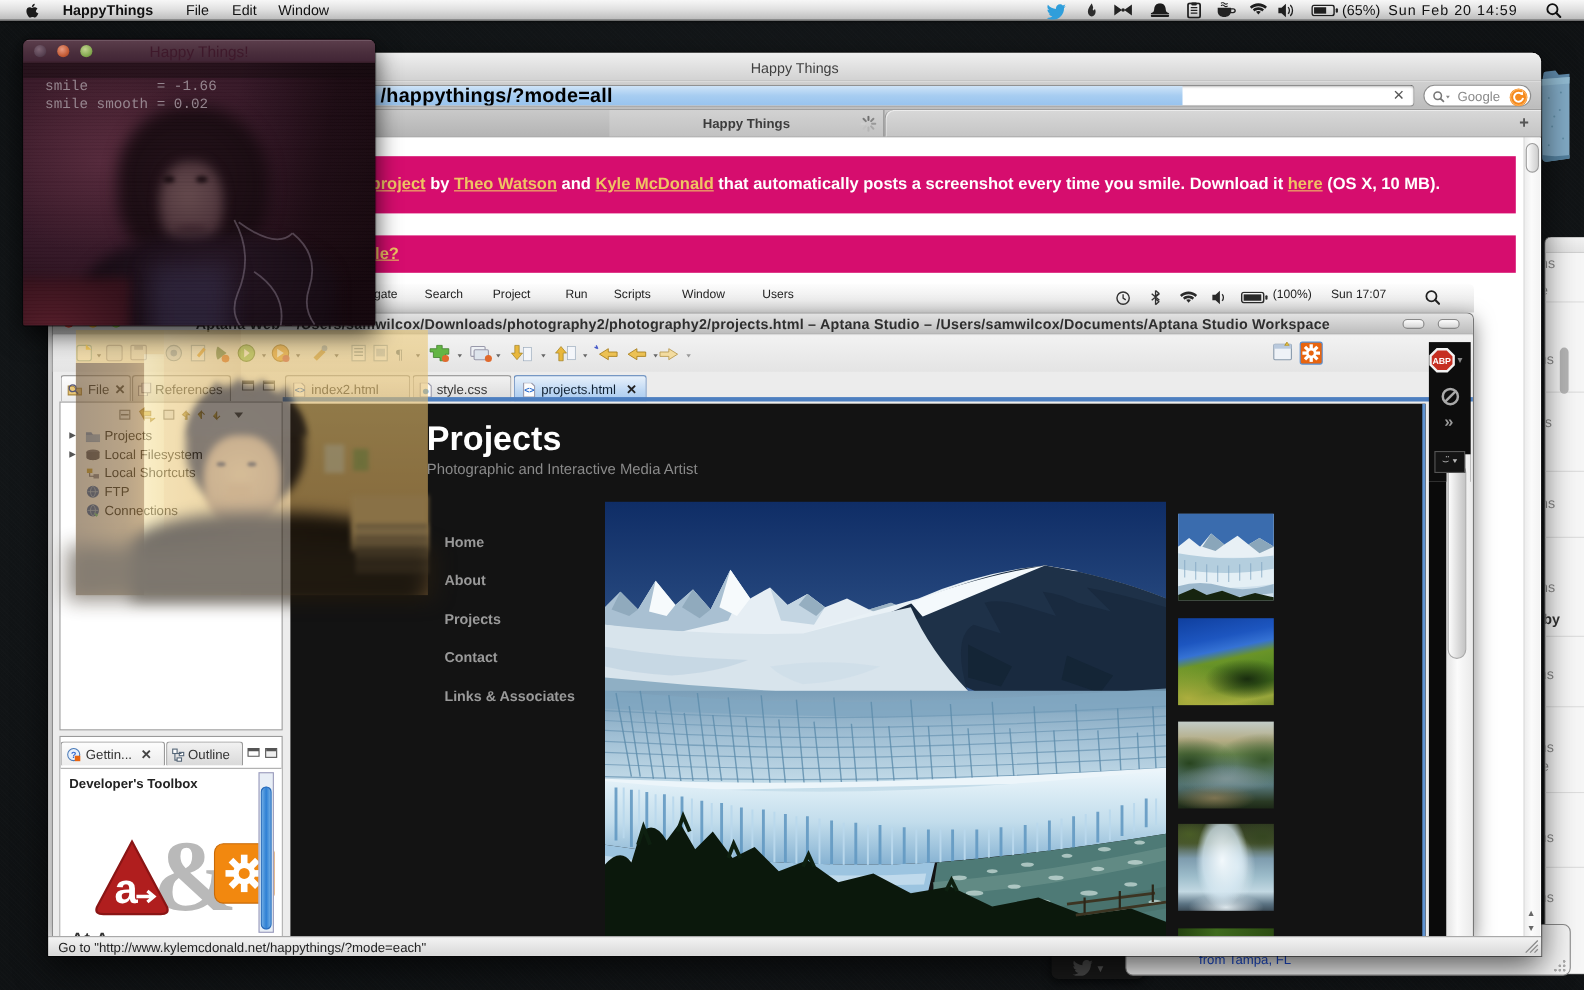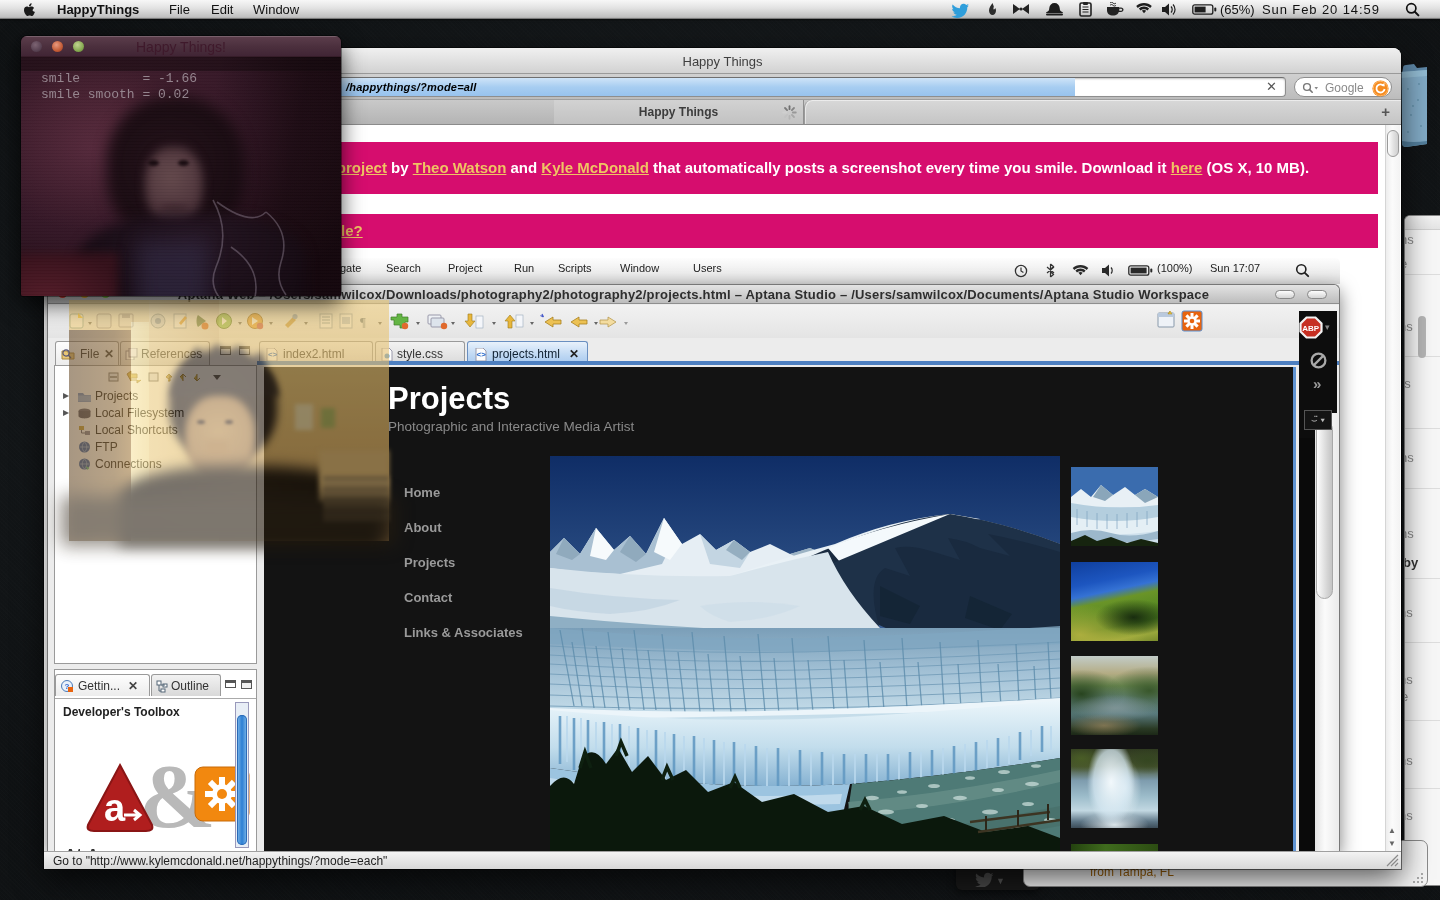--- a/index.html
+++ b/index.html
@@ -25,21 +25,21 @@
 #saf-title{position:absolute;left:0;top:0;right:0;height:26px;border-radius:8px 8px 0 0;
  background:linear-gradient(#f0f0f0,#d2d2d2);border-bottom:1px solid #9a9a9a;
  text-align:center;font-size:13px;color:#3f3f3f;line-height:27px;}
 #saf-tools{position:absolute;left:0;top:26px;right:0;height:25px;
  background:linear-gradient(#d0d0d0,#bcbcbc);}
 #saf-url{position:absolute;left:76px;top:3px;width:1166px;height:20px;background:#fff;
  border:1px solid #8e8e8e;border-top-color:#6f6f6f;border-radius:4px;overflow:hidden;
  box-shadow:inset 0 1px 2px rgba(0,0,0,.25);}
 #saf-url .prog{position:absolute;left:0;top:0;bottom:0;width:954px;
  background:linear-gradient(#cfe4f8,#a7cdf1 50%,#98c3ee);}
-#saf-url .txt{position:absolute;left:225px;top:0;font-size:11px;font-weight:bold;color:#000;line-height:19px;letter-spacing:.2px;font-style:italic;}
+#saf-url .txt{position:absolute;left:225px;top:0;font-size:18px;font-weight:bold;color:#000;line-height:19px;letter-spacing:.2px;}
 #saf-url .x{position:absolute;right:8px;top:1px;color:#555;font-size:13px;}
 #saf-google{position:absolute;left:1250px;top:3px;width:98px;height:20px;background:#fff;
  border:1px solid #8e8e8e;border-radius:10px;font-size:12px;color:#8a8a8a;}
 #saf-tabs{position:absolute;left:0;top:51px;right:0;height:26px;
  background:linear-gradient(#c9c9c9,#b4b4b4);border-bottom:1px solid #8b8b8b;border-top:1px solid #9f9f9f;}
 .tab{position:absolute;top:0;height:24px;font-size:12px;font-weight:bold;color:#3c3c3c;
  text-align:center;line-height:25px;}
 
 #saf-content{position:absolute;left:0;top:77px;width:1341px;height:726px;background:#fff;overflow:hidden;}
 .banner{position:absolute;background:#d60d6e;color:#fff;font-weight:bold;font-size:15px;}
@@ -151,21 +151,21 @@
   <div class="row" style="top:619px;left:-2px;color:#333;font-weight:bold;">ay</div>
   <div style="position:absolute;left:13px;top:100px;width:8px;height:42px;border-radius:4px;background:#b5b5b5;"></div>
 </div>
 <div id="tw-dark" class="abs" style="left:956px;top:840px;width:84px;height:50px;background:#191919;border-radius:6px;box-shadow:0 2px 8px rgba(0,0,0,.6);">
   <svg style="position:absolute;left:17px;top:32px" width="22" height="15" viewBox="0 0 21 15">
     <path fill="#4a4a4a" d="M20 2.6c-.7.3-1.4.5-2.2.6.8-.5 1.4-1.2 1.7-2.1-.8.4-1.6.8-2.4.9C16.4 1.2 15.4.8 14.3.8c-2.1 0-3.8 1.7-3.8 3.8 0 .3 0 .6.1.9-3.1-.2-5.9-1.7-7.8-4C2.5 2 2.3 2.7 2.3 3.4c0 1.3.7 2.5 1.7 3.1-.6 0-1.2-.2-1.7-.5v.1c0 1.8 1.3 3.4 3 3.7-.3.1-.7.1-1 .1-.2 0-.5 0-.7-.1.5 1.5 1.9 2.6 3.5 2.6-1.3 1-2.9 1.6-4.7 1.6H1.6c1.7 1.1 3.7 1.7 5.8 1.7 7 0 10.8-5.8 10.8-10.8v-.5c.7-.5 1.4-1.2 1.8-2z"></path>
   </svg>
   <div style="position:absolute;left:40px;top:36px;color:#555;font-size:9px;">▼</div>
 </div>
 <div id="tw-bottom" class="abs" style="left:1023px;top:840px;width:405px;height:47px;background:#f4f4f4;border:1px solid #8a8a8a;border-radius:7px;">
-  <div style="position:absolute;left:66px;top:24px;color:#a16207;font-size:12px;">from Tampa, FL</div>
+  <div style="position:absolute;left:66px;top:24px;color:#1d4ed8;font-size:12px;">from Tampa, FL</div>
   <div style="position:absolute;right:3px;bottom:2px;width:12px;height:12px;background:
     radial-gradient(circle 1px at 2px 10px,#aaa 1px,transparent 1.5px),
     radial-gradient(circle 1px at 6px 10px,#aaa 1px,transparent 1.5px),
     radial-gradient(circle 1px at 10px 10px,#aaa 1px,transparent 1.5px),
     radial-gradient(circle 1px at 6px 6px,#aaa 1px,transparent 1.5px),
     radial-gradient(circle 1px at 10px 6px,#aaa 1px,transparent 1.5px),
     radial-gradient(circle 1px at 10px 2px,#aaa 1px,transparent 1.5px);"></div>
 </div>
 
 <div id="safari">

